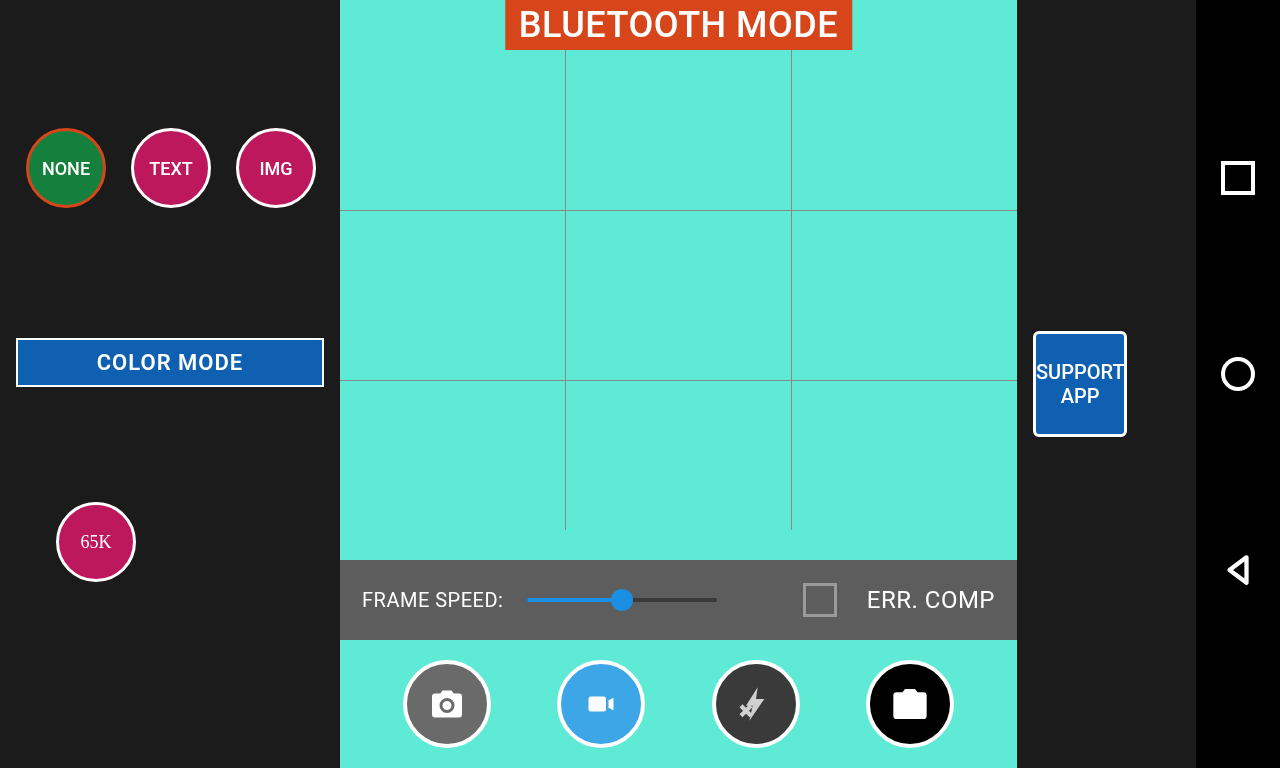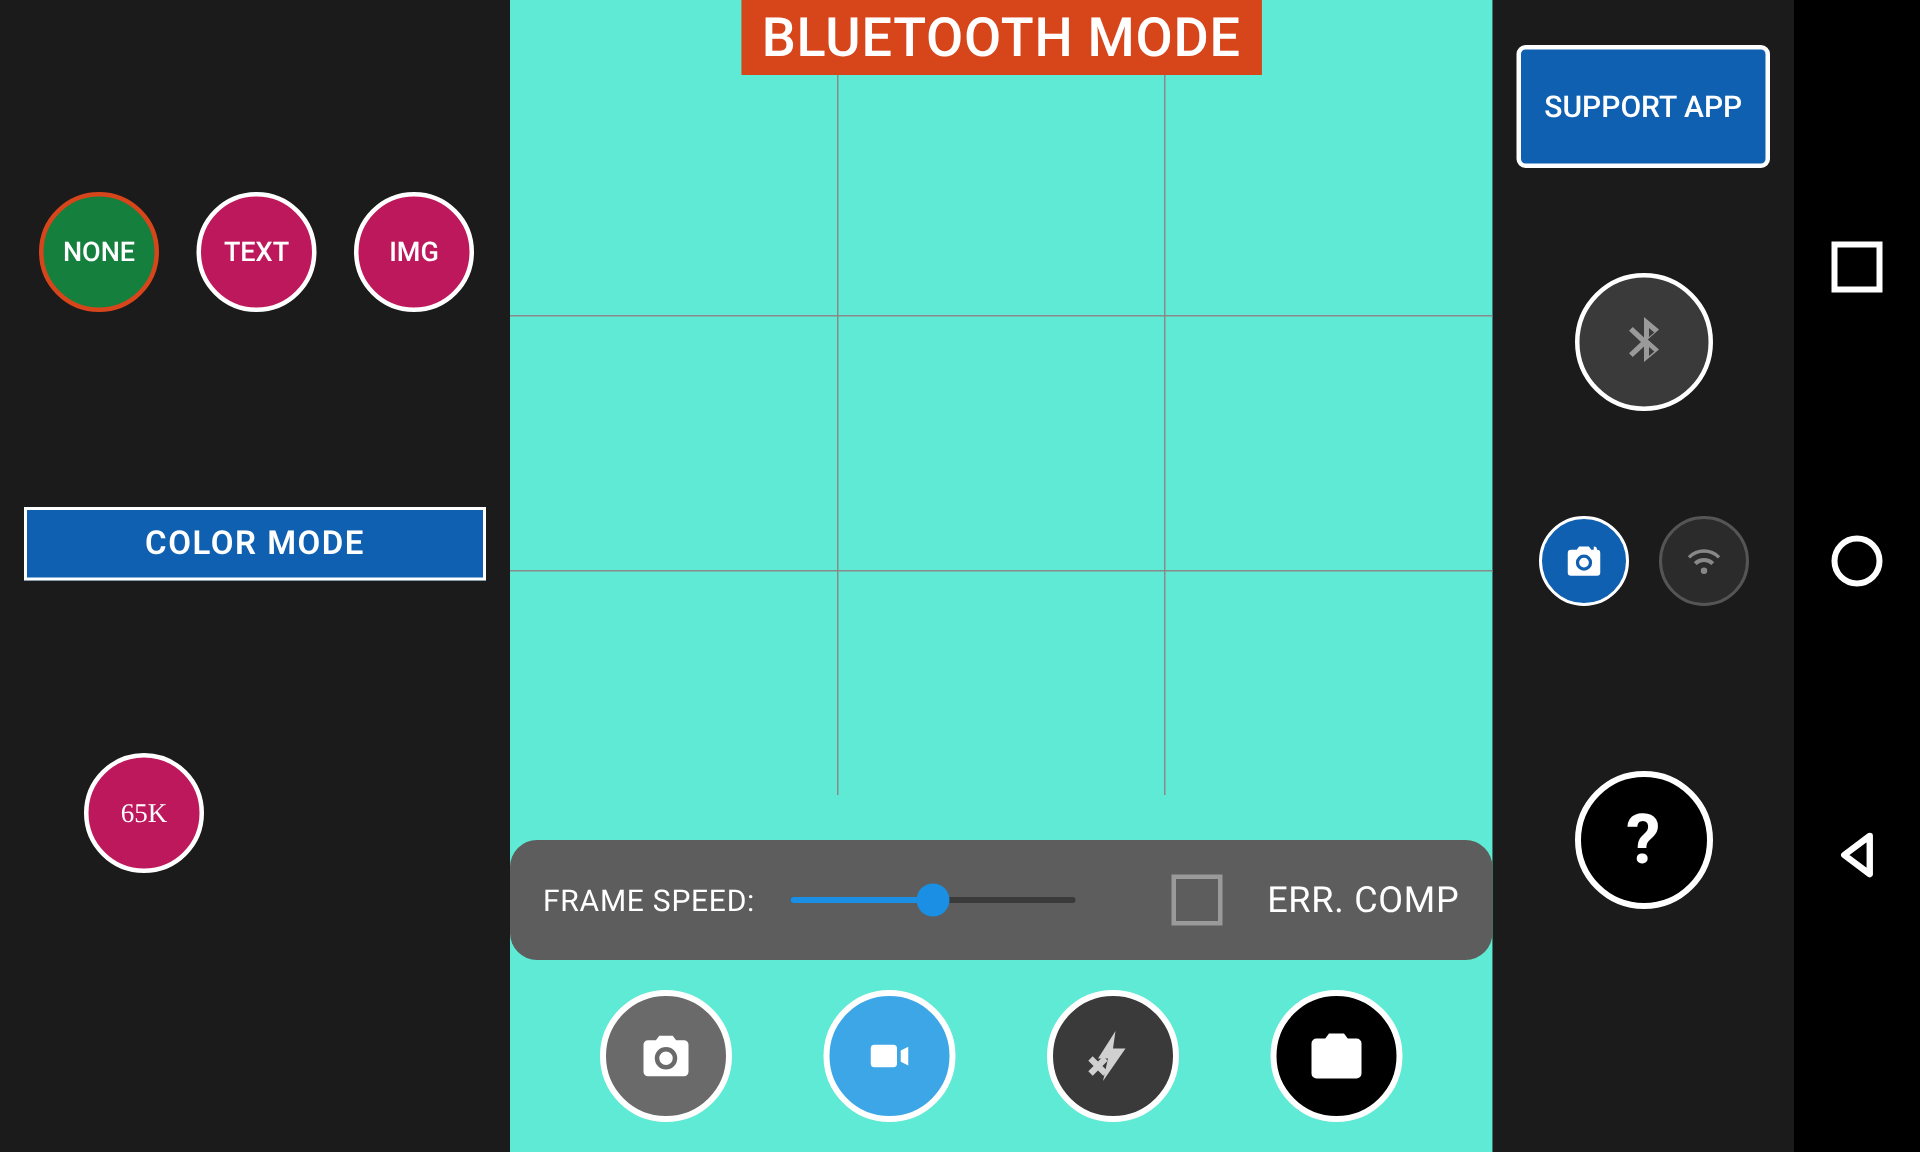--- a/index.html
+++ b/index.html
@@ -19,39 +19,39 @@
   
   .center-panel { position: relative; flex: 1; height: 100%; background: #5eead4; display: flex; flex-direction: column; }
   .mode-banner { position: absolute; top: 0; left: 50%; transform: translateX(-50%); background: #d7451b; color: #fff; font-size: 36px; font-weight: 500; padding: 4px 14px; letter-spacing: 0.5px; white-space: nowrap; z-index: 5; }
   .viewfinder { position: relative; width: 100%; height: 560px; }
   .grid-line { position: absolute; background: #8a8a8a; }
   .grid-v1 { left: 33.3%; top: 30px; width: 1px; height: 500px; }
   .grid-v2 { left: 66.6%; top: 30px; width: 1px; height: 500px; }
   .grid-h1 { top: 210px; left: 0; width: 100%; height: 1px; }
   .grid-h2 { top: 380px; left: 0; width: 100%; height: 1px; }
 
-  .speed-bar { background: #5d5d5d; height: 80px; display: flex; align-items: center; padding: 0 22px; gap: 24px; width: 100%; border-radius: 18px; }
+  .speed-bar { background: #5d5d5d; height: 80px; display: flex; align-items: center; padding: 0 22px; gap: 24px; width: 100%; }
   .speed-label { color: #fff; font-size: 20px; letter-spacing: 0.5px; }
   .slider-wrap { position: relative; width: 190px; height: 4px; }
   .slider-track-bg { position: absolute; inset: 0; background: #3a3a3a; border-radius: 2px; }
   .slider-fill { position: absolute; left: 0; top: 0; bottom: 0; width: 50%; background: #1a8fe3; border-radius: 2px; }
   .slider-thumb { position: absolute; left: 50%; top: 50%; transform: translate(-50%, -50%); width: 22px; height: 22px; background: #1a8fe3; border-radius: 50%; }
   .checkbox { width: 34px; height: 34px; border: 3px solid #9a9a9a; background: transparent; margin-left: auto; }
   .check-label { color: #fff; font-size: 24px; letter-spacing: 0.5px; margin-left: 6px;}
 
   .bottom-controls { flex: 1; display: flex; align-items: center; justify-content: space-around; padding: 0 30px; }
   .big-circle { width: 88px; height: 88px; border-radius: 50%; border: 4px solid #fff; display: flex; align-items: center; justify-content: center; cursor: pointer; }
   .big-circle.gray { background: #6a6a6a; }
   .big-circle.blue { background: #3da6e6; }
   .big-circle.dark { background: #3a3a3a; }
   .big-circle.black { background: #000; }
   .ic { fill: #fff; }
 
   
-  .right-panel { width: 201px; height: 100%; background: #1b1b1b; padding: 30px 16px; display: flex; flex-direction: column; align-items: center; gap: 70px; }
+  .right-panel { width: 179px; height: 100%; background: #1b1b1b; padding: 30px 16px; display: flex; align-items: center; gap: 70px; }
   .support-btn { width: 100%; background: #0f60b0; color: #fff; font-size: 20px; font-weight: 500; text-align: center; padding: 26px 0; border: 3px solid #fff; border-radius: 6px; cursor: pointer; }
   .bt-circle { width: 92px; height: 92px; border-radius: 50%; border: 3px solid #fff; background: #3a3a3a; display: flex; align-items: center; justify-content: center; cursor: pointer; }
   .pair-row { display: flex; gap: 20px; }
   .mini-circle { width: 60px; height: 60px; border-radius: 50%; display: flex; align-items: center; justify-content: center; cursor: pointer; }
   .mini-circle.blue { background: #0f60b0; border: 2px solid #fff; }
   .mini-circle.dark { background: #2b2b2b; border: 2px solid #555; }
   .help-circle { width: 92px; height: 92px; border-radius: 50%; border: 4px solid #fff; background: #000; color: #fff; display: flex; align-items: center; justify-content: center; font-size: 46px; font-weight: 700; cursor: pointer; margin-top: 40px;}
 
   
   .navbar { width: 84px; height: 100%; background: #000; display: flex; flex-direction: column; align-items: center; justify-content: space-around; padding: 80px 0 100px;}

